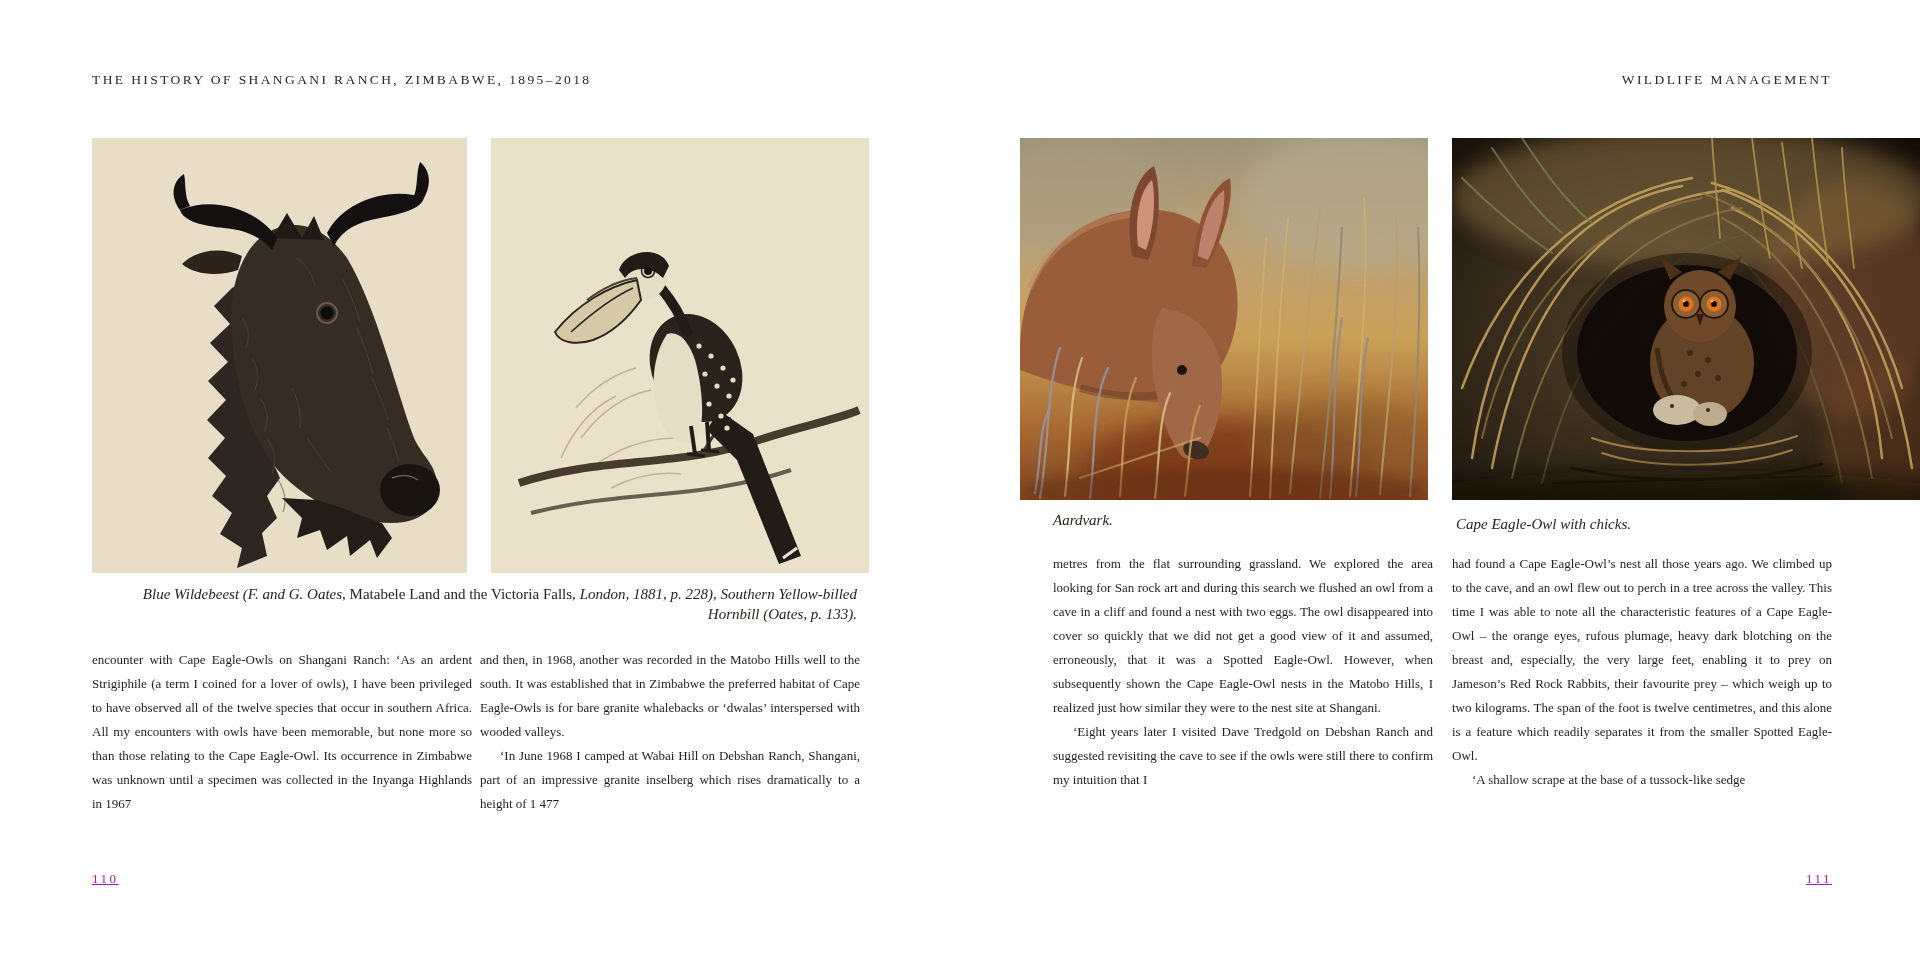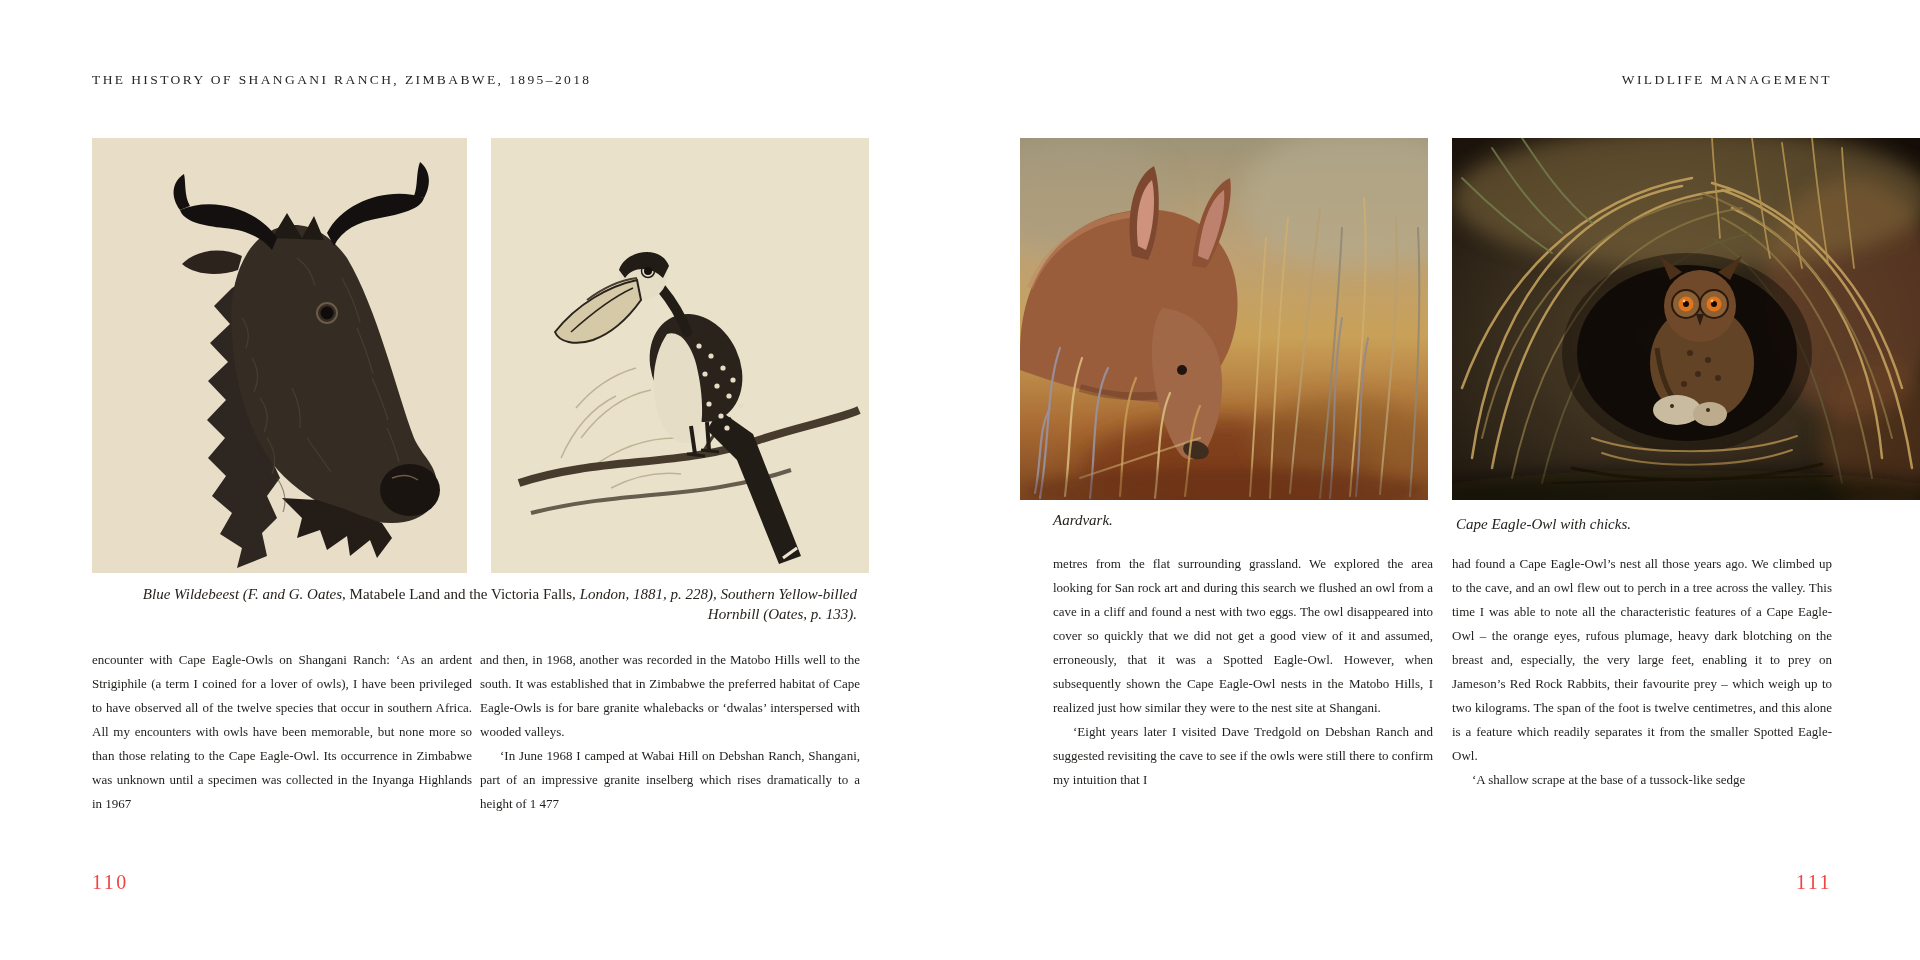--- a/index.html
+++ b/index.html
@@ -20,21 +20,21 @@
   .caption{
     font-size:15px;line-height:19.5px;font-style:italic;color:#26221e;text-align:right;
   }
   .caption .rom{font-style:normal;margin-top:20px;}
   .bodycol{
     font-size:13px;line-height:24px;text-align:justify;
     hyphens:auto;-webkit-hyphens:auto;color:#201d1a;
   }
   .bodycol p{margin:0;}
   .bodycol p.indented{text-indent:20px;}
-  .folio{font-size:20px;letter-spacing:2.5px;color:#ef4444;}
+  .folio{font-size:13px;letter-spacing:2.5px;color:#a21caf;text-decoration:underline;}
   .right-align{text-align:right;}
 </style>
 </head>
 <body>
 
 <div style="width:1920px;height:830px;position:relative;">
 
   <header class="abs running-head" style="left:92px;top:72px;">THE HISTORY OF SHANGANI RANCH, ZIMBABWE, 1895–2018</header>
 
   <figure class="figure" style="left:92px;top:138px;width:375px;height:435px;margin:0;">

